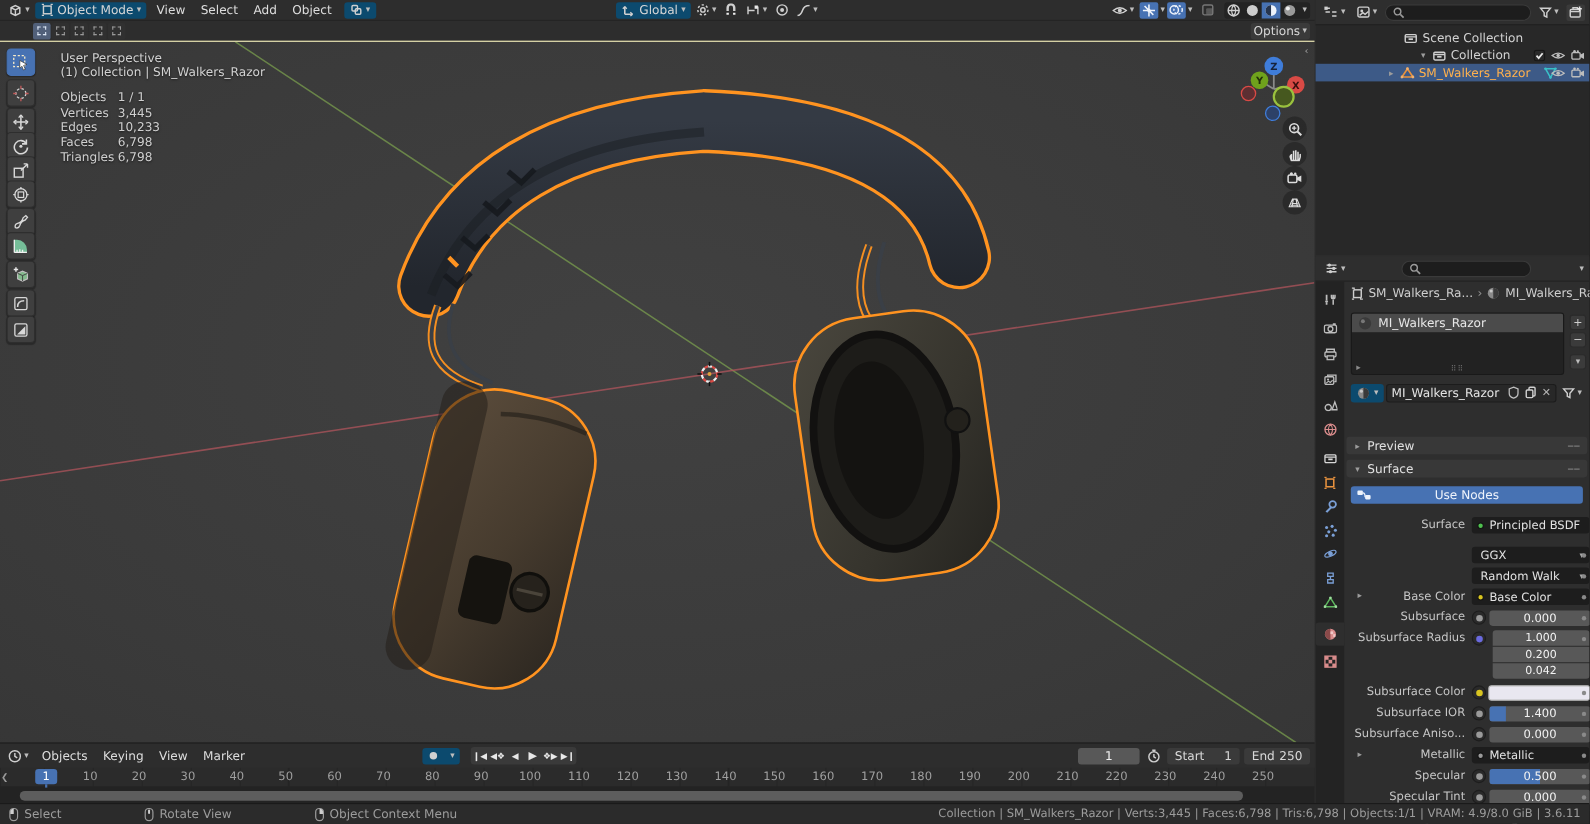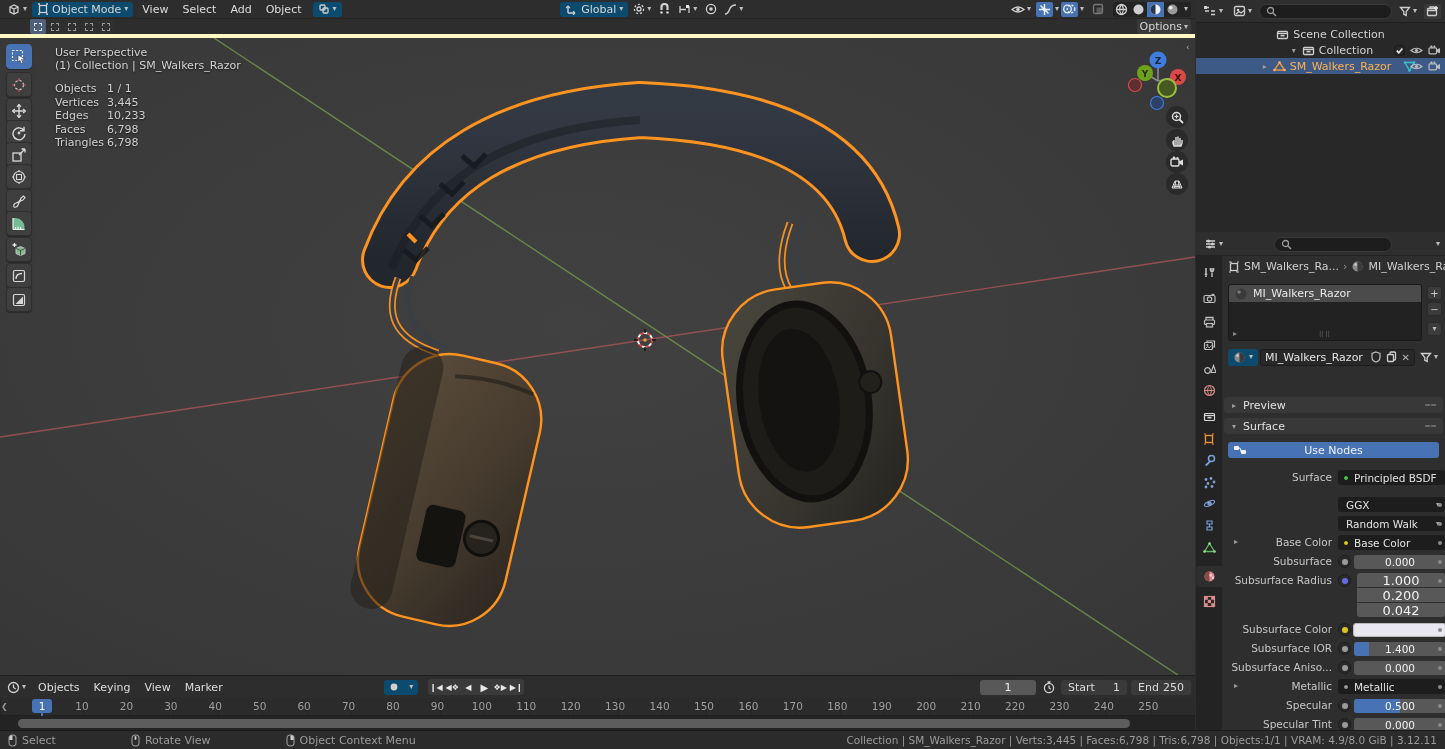--- a/index.html
+++ b/index.html
@@ -3,21 +3,21 @@
 <meta charset="utf-8">
 <style>
   * { margin:0; padding:0; box-sizing:border-box; }
   html,body { width:1445px; height:749px; background:#1f1f1f; overflow:hidden;
     font-family:"DejaVu Sans","Liberation Sans",sans-serif; font-size:11px; color:#d6d6d6; }
   .abs { position:absolute; }
   #app { position:relative; width:1445px; height:749px; background:#2d2d2d; }
 
   
   .vp-header { left:0; top:0; width:1195px; height:19px; background:#2d2d2d; border-bottom:1px solid #242424; display:flex; align-items:center; gap:2px; padding:0 4px; z-index:30;}
-  .tool-settings { left:0; top:19px; width:1195px; height:19px; background:#2d2d2d; border-bottom:4px solid #fef9c3; display:flex; align-items:center; padding:0 4px; z-index:30;}
+  .tool-settings { left:0; top:19px; width:1195px; height:19px; background:#2d2d2d; border-bottom:1px solid #fef9c3; display:flex; align-items:center; padding:0 4px; z-index:30;}
   .menu-item { padding:1px 7px; border-radius:3px; color:#dddddd; cursor:default; }
   .hdr-btn { display:flex; align-items:center; gap:3px; background:#0c4a6e; border-radius:3px; padding:1px 5px; height:15px; }
   .hdr-ghost { display:flex; align-items:center; gap:2px; padding:1px 3px; height:15px; border-radius:3px; }
   .chev { font-size:8px; color:#bdbdbd; line-height:1; }
   .icon { display:inline-flex; align-items:center; justify-content:center; }
   .tgl { width:17px; height:15px; border-radius:2px; display:flex; align-items:center; justify-content:center; background:transparent; }
   .tgl.on { background:#4772b3; }
   .tgl.dim { opacity:.45; }
   .shade-group { display:flex; background:#232323; border-radius:3px; overflow:hidden; height:15px; align-items:center; }
   .shade-group .tgl { border-radius:0; }
@@ -64,21 +64,21 @@
   .prow .lbl { position:absolute; left:0; top:1px; width:110px; text-align:right; color:#c6c6c6; font-size:10.5px; white-space:nowrap; overflow:hidden; }
   .prow .expander { position:absolute; left:12px; top:2px; font-size:8px; color:#9c9c9c; }
   .sockbtn { position:absolute; left:116px; top:1px; width:13px; height:13px; border-radius:50%; background:#2a2a2a; border:1px solid #1d1d1d; display:flex; align-items:center; justify-content:center; }
   .sockdot { width:6px; height:6px; border-radius:50%; }
   .dfield { position:absolute; left:116px; top:0px; width:107px; height:15px; background:#1d1d1d; border-radius:3px; display:flex; align-items:center; gap:5px; padding:0 5px; color:#e2e2e2; font-size:10.5px; }
   .dfield.nosock { padding-left:8px; }
   .dfield .dchev { margin-left:auto; font-size:8px; color:#a8a8a8; }
   .slider { position:absolute; left:132px; top:1px; width:92px; height:14px; background:#585858; border-radius:3px; overflow:hidden; color:#f2f2f2; }
   .slider .fill { position:absolute; left:0; top:0; bottom:0; background:#4772b3; }
   .slider .val { position:absolute; inset:0; display:flex; align-items:center; justify-content:center; font-size:10.5px; }
-  .vecfield { position:absolute; left:135px; width:88px; height:14px; background:#585858; color:#f2f2f2; display:flex; align-items:center; justify-content:center; font-size:13px; }
+  .vecfield { position:absolute; left:135px; width:88px; height:14px; background:#585858; color:#f2f2f2; display:flex; align-items:center; justify-content:center; font-size:10px; }
   .swatch { position:absolute; left:131px; top:1px; width:93px; height:14px; border-radius:3px; background:#e9e7f0; border:1px solid #bbb; }
   .deco { position:absolute; right:3px; top:6px; width:4px; height:4px; border-radius:50%; background:#8a8a8a; }
 
   
   #timeline { left:0; top:675px; width:1195px; height:55px; background:#2d2d2d; border-top:1px solid #1e1e1e; }
   .tl-header { height:22px; display:flex; align-items:center; padding:0 4px; gap:2px; }
   .transport { display:flex; align-items:center; background:#3a3a3a; border-radius:3px; height:16px; margin-left:8px; }
   .tbtn { width:16px; height:16px; display:flex; align-items:center; justify-content:center; color:#e8e8e8; font-size:8px; }
   .numfield { background:#585858; color:#f2f2f2; border-radius:3px; height:15px; display:flex; align-items:center; justify-content:center; }
   .rangefield { background:#3a3a3a; color:#d9d9d9; border-radius:3px; height:15px; display:flex; align-items:center; justify-content:space-between; padding:0 7px; }
@@ -1126,15 +1126,15 @@
         <span class="hint">
      <span class="icon">
             <svg width="9" height="13" viewBox="0 0 9 13">
               <rect x="1" y="1" width="7" height="11" rx="3.2" fill="none" stroke="#9c9c9c" stroke-width="1.1"></rect>
               <path d="M7.6 3.2 a3 3 0 0 0 -3.1 -2 V6 H7.6 Z" fill="#cfcfcf"></path>
             </svg>
           </span>
      <span>Object Context Menu</span>
         </span>
       </span>
-    <span id="status-info">Collection | SM_Walkers_Razor | Verts:3,445 | Faces:6,798 | Tris:6,798 | Objects:1/1 | VRAM: 4.9/8.0 GiB | 3.12.11</span>
+    <span id="status-info">Collection | SM_Walkers_Razor | Verts:3,445 | Faces:6,798 | Tris:6,798 | Objects:1/1 | VRAM: 4.9/8.0 GiB | 3.6.11</span>
   </div>
 </div>
 
 </body></html>

